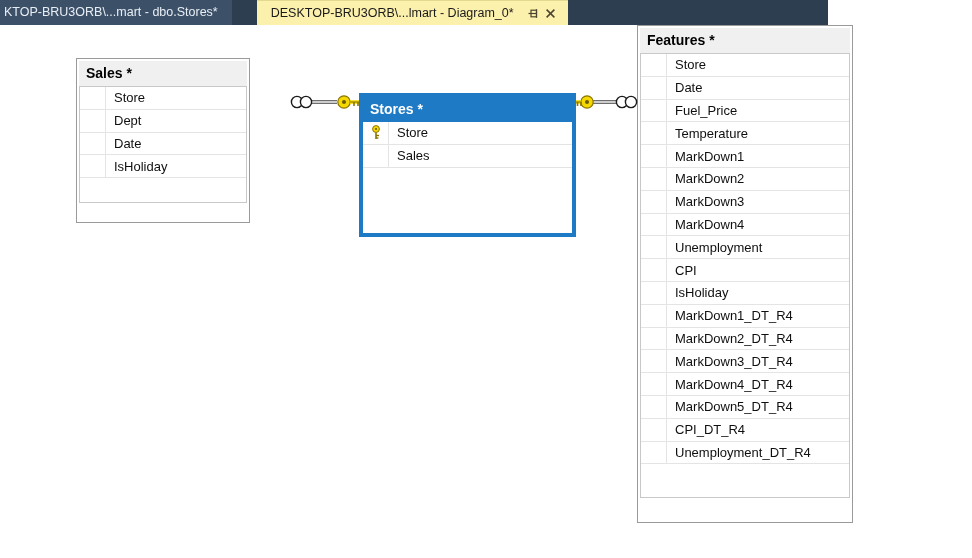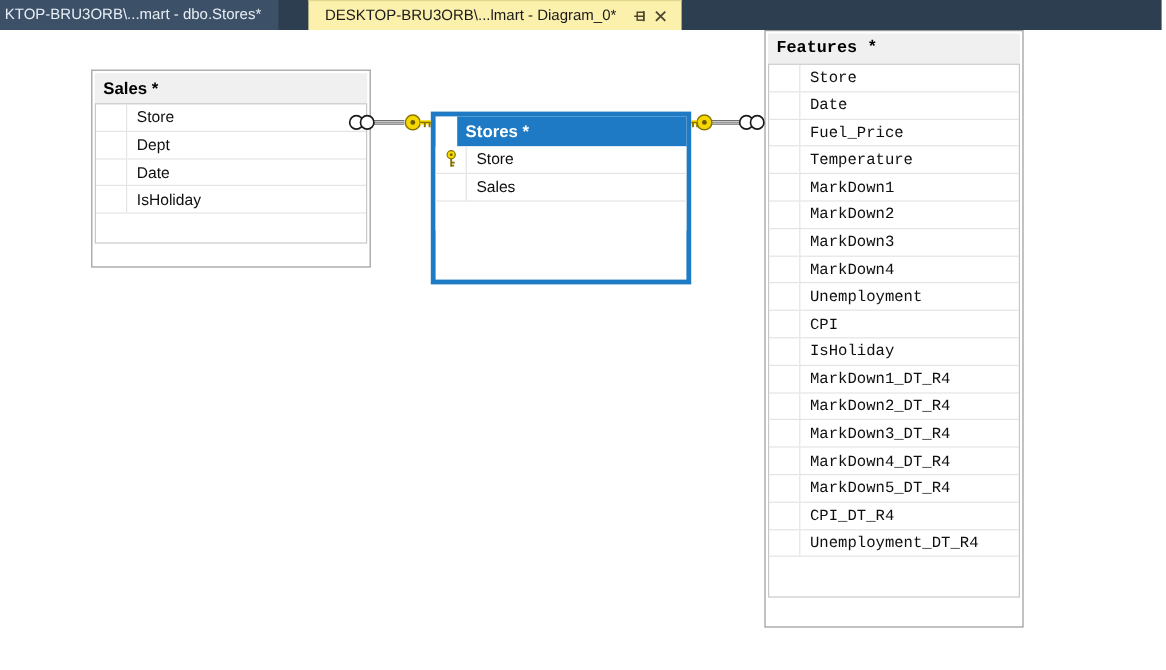--- a/index.html
+++ b/index.html
@@ -13,21 +13,21 @@
     position: relative;
     overflow: hidden;
     font-family: "Liberation Sans", sans-serif;
     -webkit-font-smoothing: antialiased;
   }
 
   
   #tabstrip {
     position: absolute;
     left: 0; top: 0;
-    width: 968px; height: 25px;
+    width: 828px; height: 25px;
     background: #2d3e50;
     display: flex;
     align-items: stretch;
     overflow: hidden;
   }
   .tab {
     display: flex;
     align-items: center;
     height: 25px;
     box-sizing: border-box;
@@ -93,21 +93,20 @@
     padding-left: 7px;
     box-sizing: border-box;
   }
   .unselected .tbl-header {
     background: #f0f0f0;
     color: #000000;
   }
   .selected .tbl-header {
     background: #1e7ac4;
     color: #ffffff;
-    margin-left: 18px;
   }
   .tbl-body {
     border: 1px solid #c8c8c8;
     border-top: 1px solid #c8c8c8;
     background: #ffffff;
     box-sizing: border-box;
   }
   .selected .tbl-body {
     border: none;
     border-top: none;
@@ -176,21 +175,21 @@
           <path d="M2.6 2.6 L10.4 10.4 M10.4 2.6 L2.6 10.4" stroke="#4a4530" stroke-width="1.5" fill="none"></path>
         </svg>
       </span>
     </span>
   </div>
 
 </div>
 
 <div id="canvas">
 
-  <div class="dbtable unselected" style="left:76px; top:33px; width:233px; height:165px;">
+  <div class="dbtable unselected" style="left:76px; top:33px; width:174px; height:165px;">
     <div class="tbl-header">Sales *</div>
     <div class="tbl-body">
       <div class="row">
         <div class="row-gutter"></div>
         <div class="row-name">Store</div>
       </div>
       <div class="row">
         <div class="row-gutter"></div>
         <div class="row-name">Dept</div>
       </div>
@@ -230,21 +229,21 @@
         <div class="row-gutter"></div>
         <div class="row-name">Sales</div>
       </div>
       <div class="row blank">
         <div class="row-gutter"></div>
         <div class="row-name"></div>
       </div>
     </div>
   </div>
 
-  <div class="dbtable unselected" style="left:637px; top:0px; width:216px; height:498px;font-family:Liberation Mono, monospace;">
+  <div class="dbtable unselected" style="left:637px; top:0px; width:216px; height:498px;">
     <div class="tbl-header">Features *</div>
     <div class="tbl-body">
       <div class="row">
           <div class="row-gutter"></div>
           <div class="row-name">Store</div>
         </div>
       <div class="row">
           <div class="row-gutter"></div>
           <div class="row-name">Date</div>
         </div>

